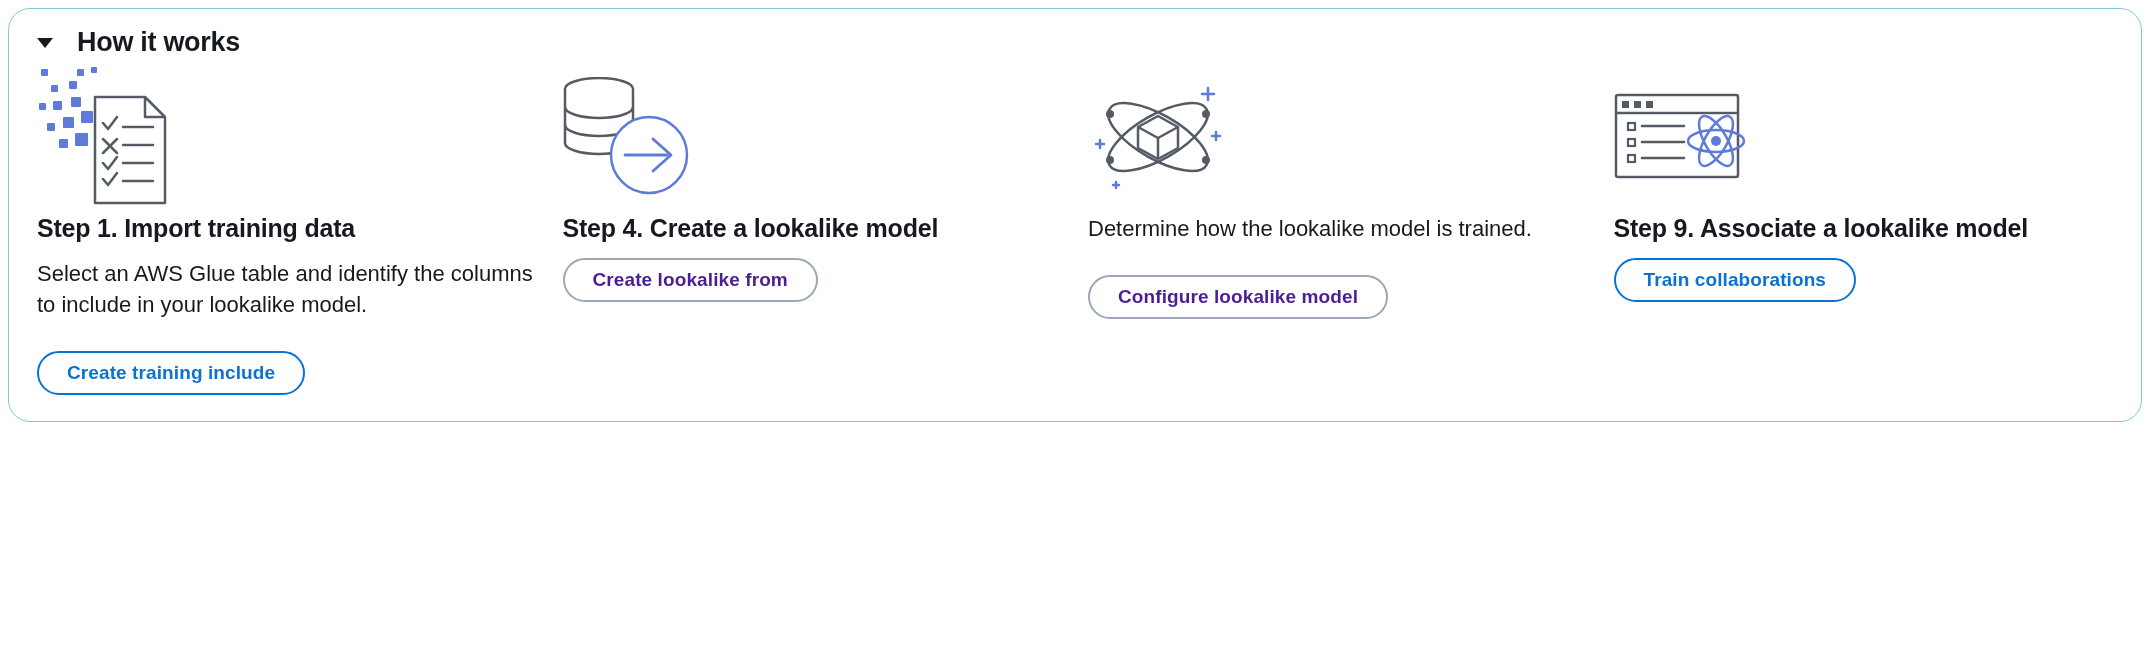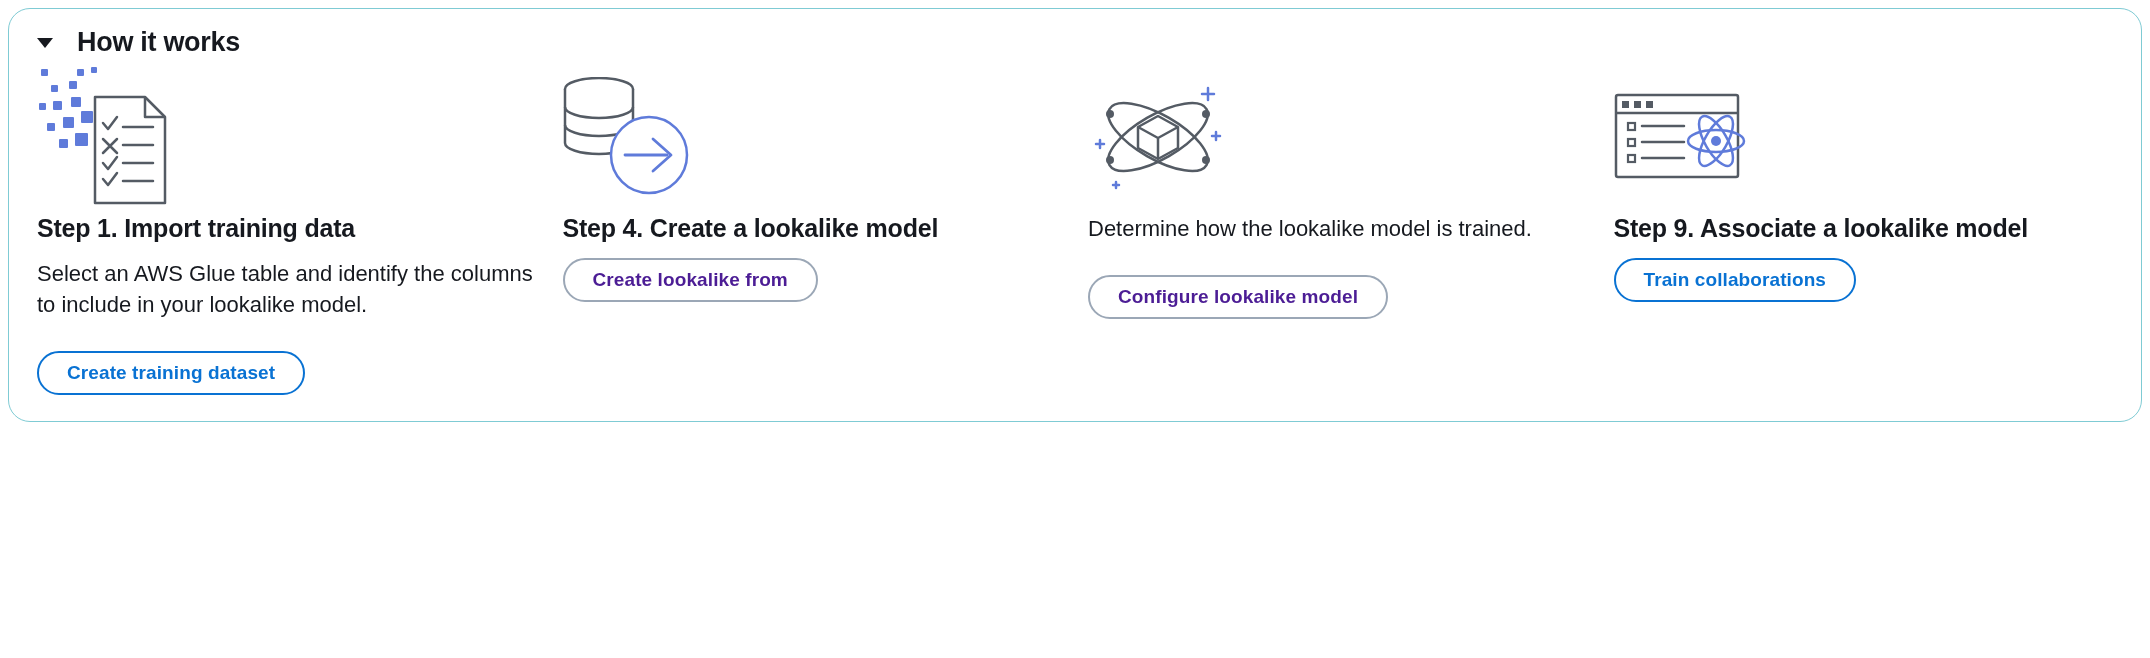--- a/index.html
+++ b/index.html
@@ -134,21 +134,21 @@
           <line x1="86" y1="114" x2="116" y2="114" stroke="#545b64" stroke-width="2.5" stroke-linecap="round"></line>
 
           <path d="M66 56 L71 62 L80 50" fill="none" stroke="#545b64" stroke-width="2.5" stroke-linecap="round" stroke-linejoin="round"></path>
           <path d="M66 72 L80 86 M80 72 L66 86" fill="none" stroke="#545b64" stroke-width="2.5" stroke-linecap="round"></path>
           <path d="M66 96 L71 102 L80 90" fill="none" stroke="#545b64" stroke-width="2.5" stroke-linecap="round" stroke-linejoin="round"></path>
           <path d="M66 112 L71 118 L80 106" fill="none" stroke="#545b64" stroke-width="2.5" stroke-linecap="round" stroke-linejoin="round"></path>
         </svg>
       </div>
       <h3 class="step-title">Step 1. Import training data</h3>
       <p class="step-desc">Select an AWS Glue table and identify the columns to include in your lookalike model.</p>
-      <button class="btn btn-primary">Create training dataset</button>
+      <button class="btn btn-primary">Create training include</button>
     </div>
 
     <div class="step">
       <div class="step-icon-wrap">
         <svg width="130" height="120" viewBox="0 0 130 120">
 
           <ellipse cx="36" cy="12" rx="34" ry="11" fill="#ffffff" stroke="#545b64" stroke-width="2.5"></ellipse>
           <path d="M2 12 L2 66 A34 11 0 0 0 70 66 L70 12" fill="#ffffff" stroke="#545b64" stroke-width="2.5"></path>
           <path d="M2 30 A34 11 0 0 0 70 30" fill="none" stroke="#545b64" stroke-width="2.5"></path>
           <path d="M2 48 A34 11 0 0 0 70 48" fill="none" stroke="#545b64" stroke-width="2.5"></path>

